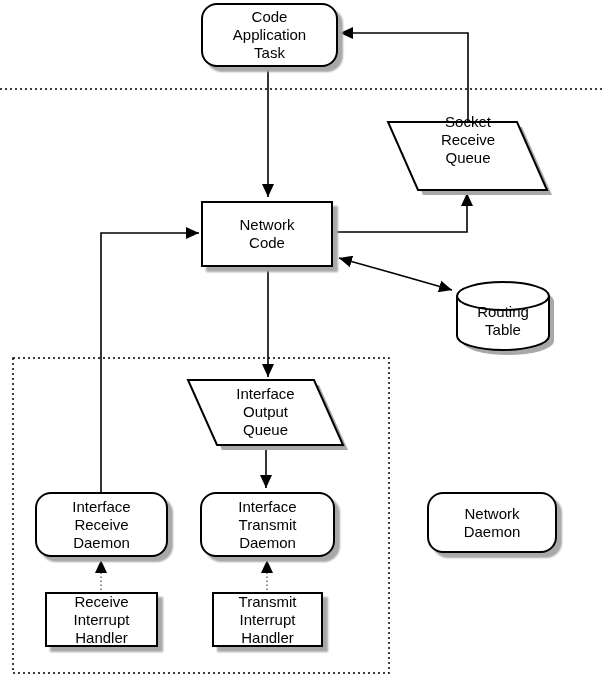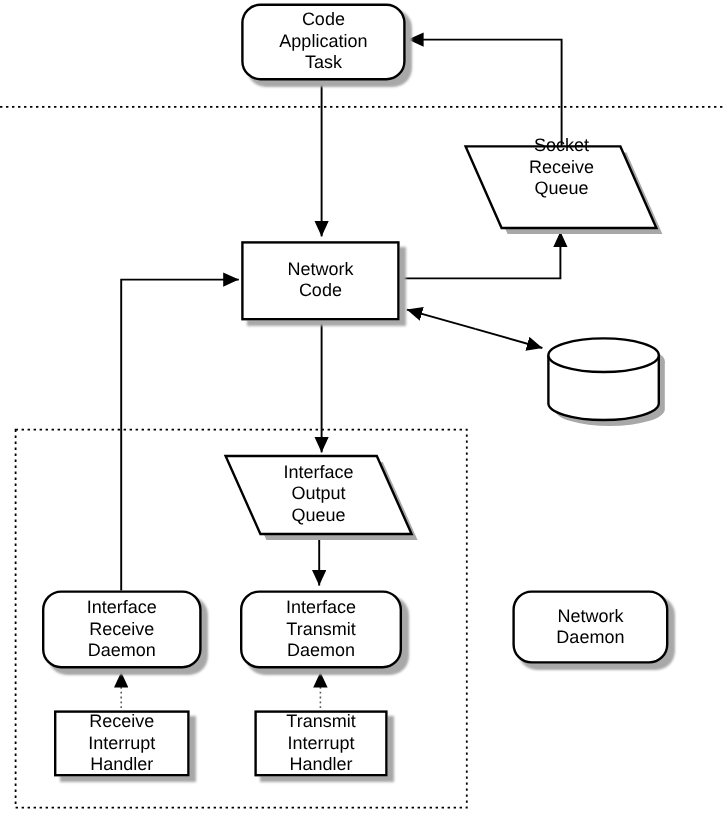--- a/index.html
+++ b/index.html
@@ -118,14 +118,18 @@
 Receive
 Queue</span>
   </div>
 
   <div class="svglabel" style="left:193px; top:380px; width:145px; height:63px;">
     <span>Interface
 Output
 Queue</span>
   </div>
 
+  <div class="svglabel" style="left:457px; top:296px; width:92px; height:50px;">
+    <span>Routing
+Table</span>
+  </div>
 
 </div>
 
 </body></html>

